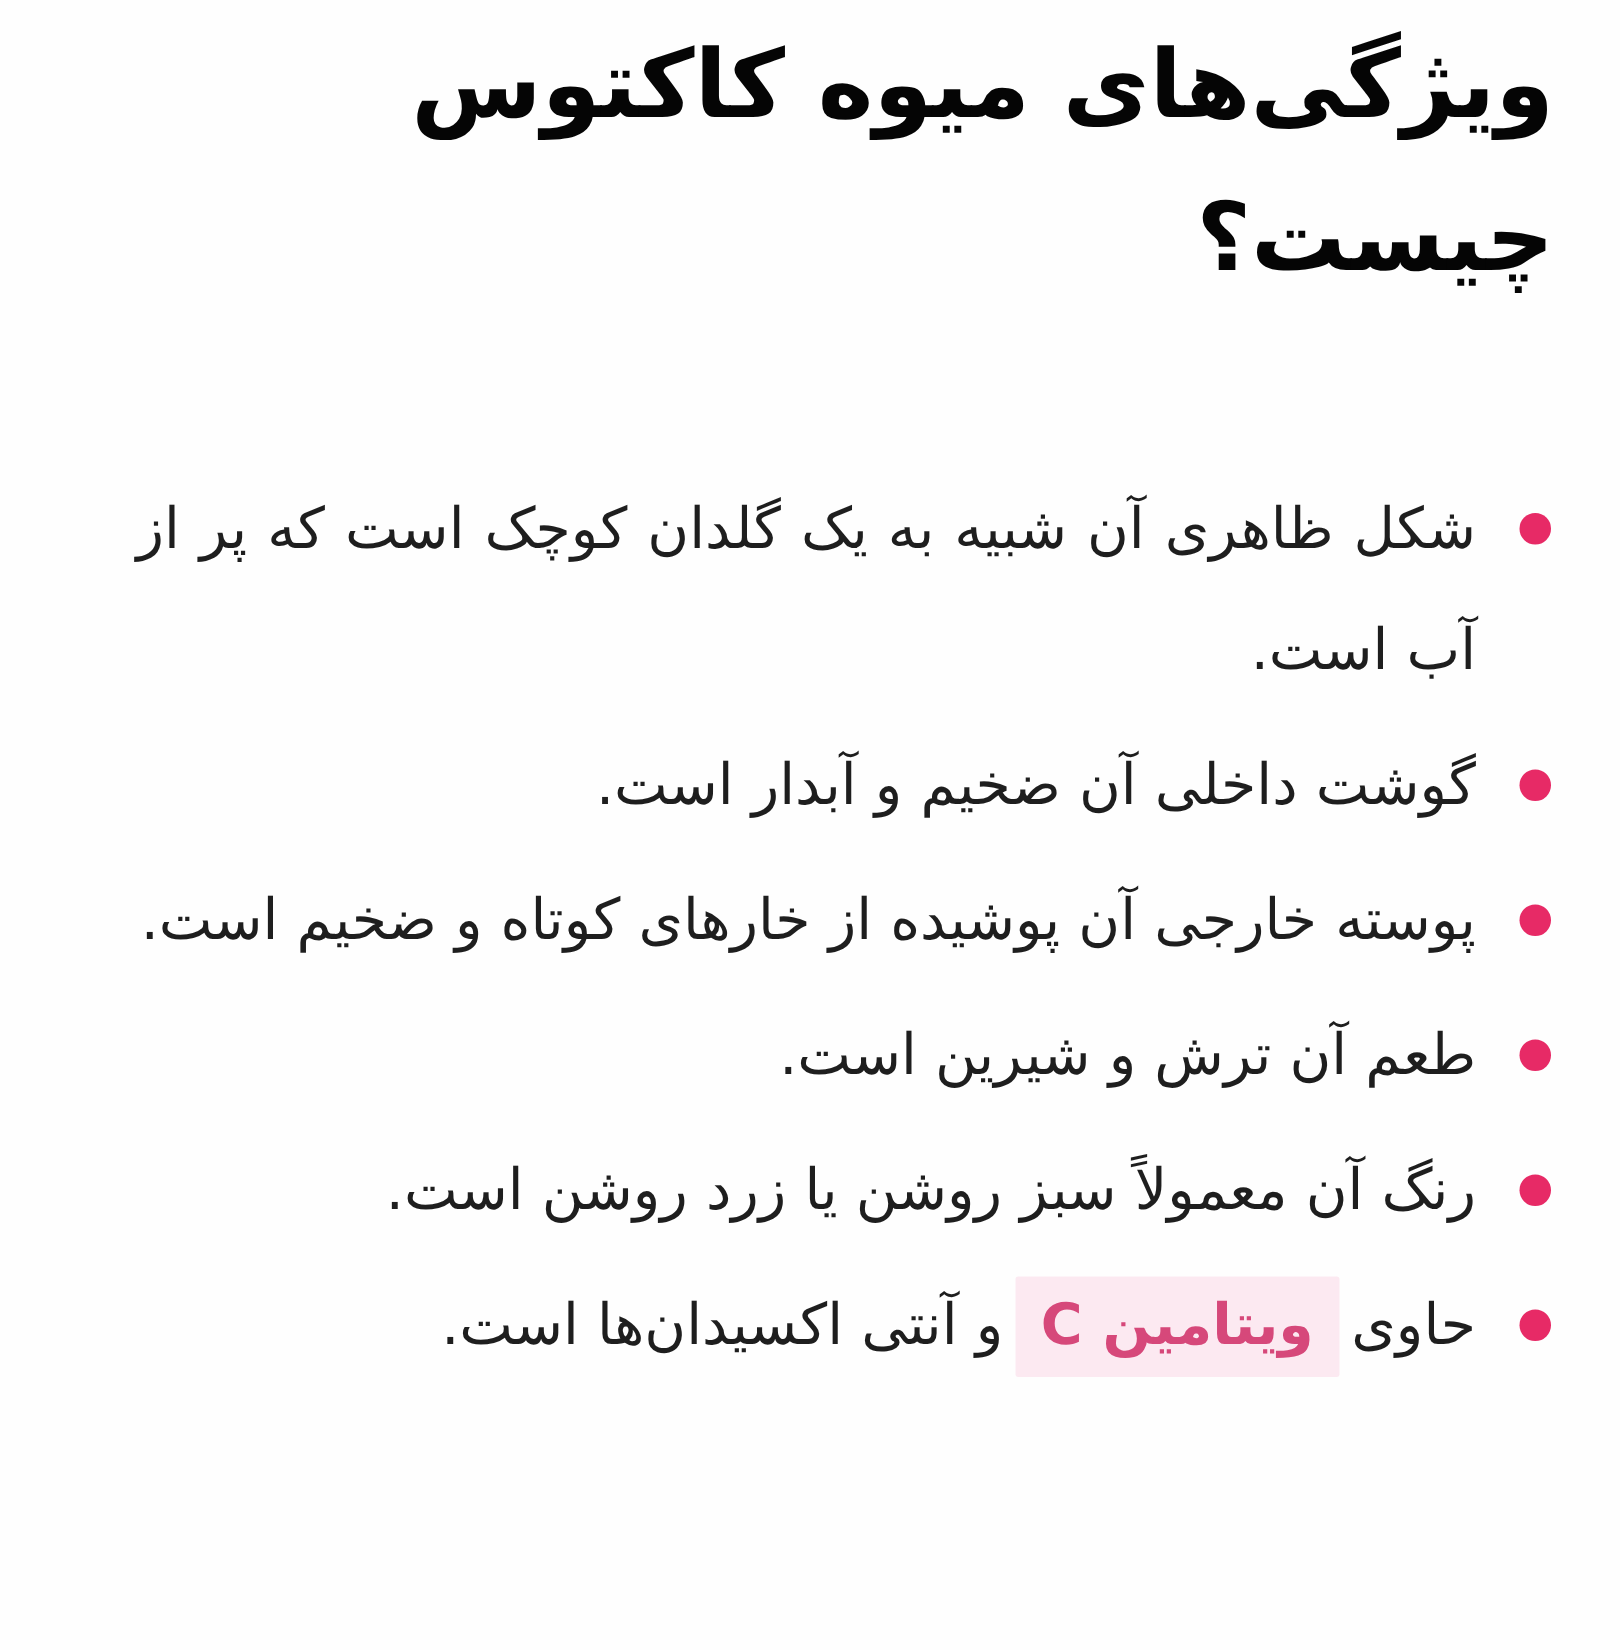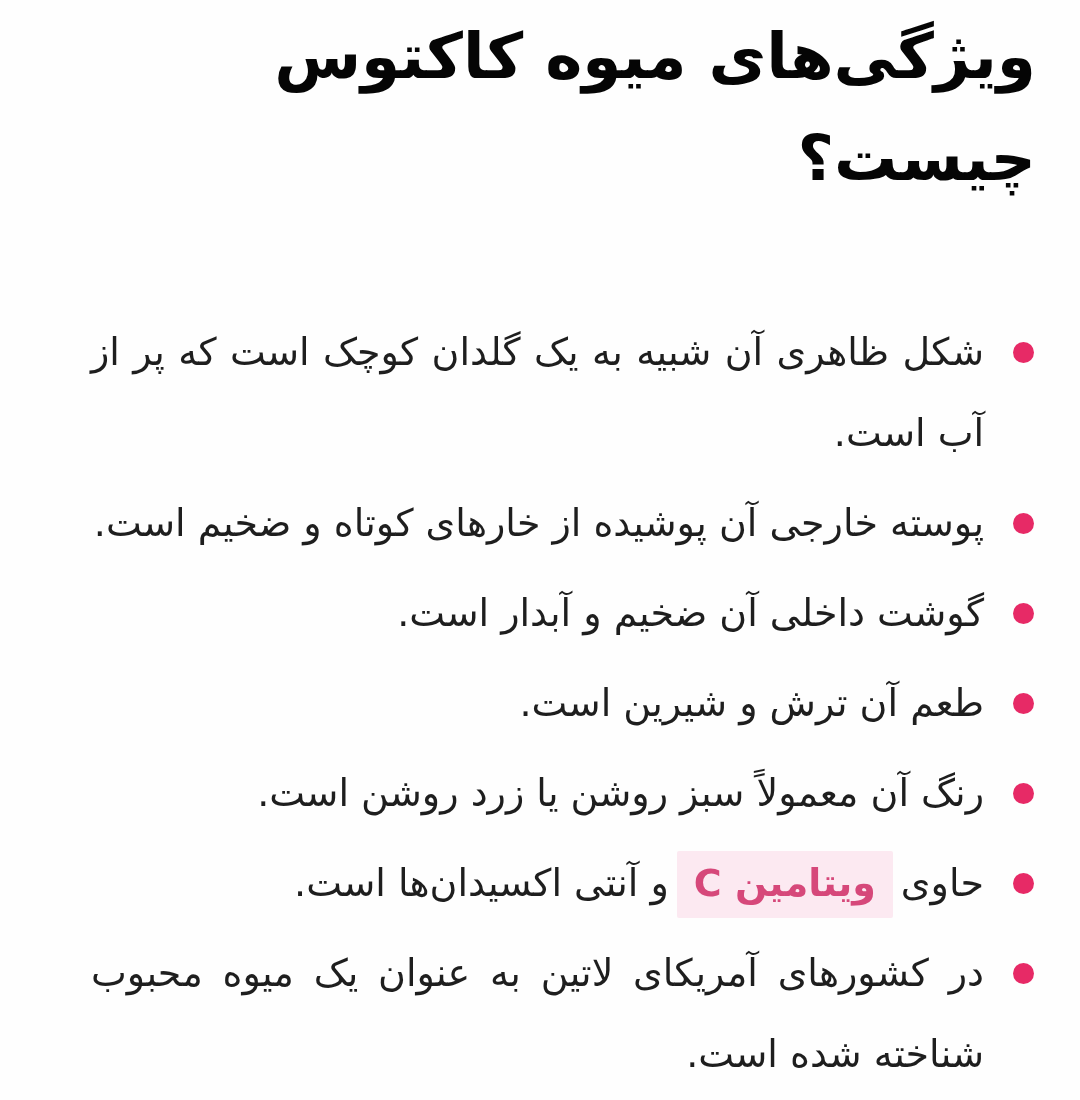--- a/index.html
+++ b/index.html
@@ -64,20 +64,19 @@
   }
 </style>
 </head>
 <body>
 
 <div class="page">
   <h1 class="title">ویژگی‌های میوه کاکتوس چیست؟</h1>
 
   <ul class="bullets">
       <li class="item"><span class="dot"></span><span><span>شکل ظاهری آن شبیه به یک گلدان کوچک است که پر از آب است.</span></span></li>
+      <li class="item"><span class="dot"></span><span><span>گوشت داخلی آن ضخیم و آبدار است.</span></span></li>
       <li class="item"><span class="dot"></span><span><span>پوسته خارجی آن پوشیده از خارهای کوتاه و ضخیم است.</span></span></li>
-      <li class="item"><span class="dot"></span><span><span>گوشت داخلی آن ضخیم و آبدار است.</span></span></li>
       <li class="item"><span class="dot"></span><span><span>طعم آن ترش و شیرین است.</span></span></li>
       <li class="item"><span class="dot"></span><span><span>رنگ آن معمولاً سبز روشن یا زرد روشن است.</span></span></li>
       <li class="item"><span class="dot"></span><span><span>حاوی</span><span class="hl">ویتامین C</span><span>و آنتی اکسیدان‌ها است.</span></span></li>
-      <li class="item"><span class="dot"></span><span><span>در کشورهای آمریکای لاتین به عنوان یک میوه محبوب شناخته شده است.</span></span></li>
     </ul>
 </div>
 
 </body></html>

